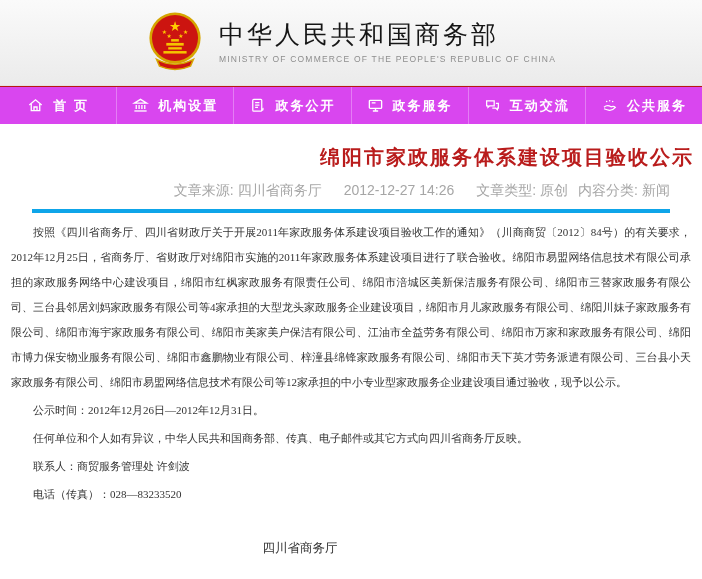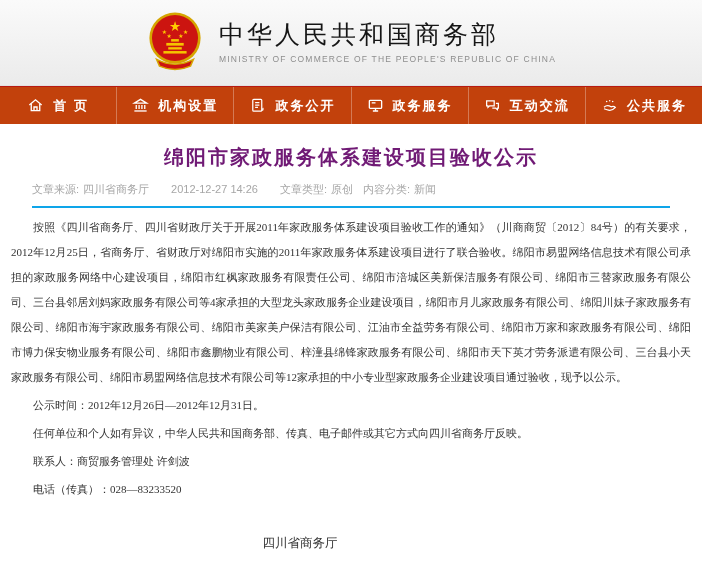--- a/index.html
+++ b/index.html
@@ -20,40 +20,40 @@
   .logo { display:flex; align-items:center; gap:15px; cursor:pointer; }
   .titles h1 {
     margin:0; font-size:25px; font-weight:normal; color:#161616;
     letter-spacing:3px; line-height:1.1;
   }
   .titles .sub {
     font-size:8.5px; color:#8d8d8d; letter-spacing:1.2px; margin-top:5px;
   }
 
   
-  .main-nav { height:38px; background:#c2410c; display:flex; border-top:1px solid #b81a12; }
+  .main-nav { height:38px; background:#d946ef; display:flex; border-top:1px solid #b81a12; }
   .nav-item {
     flex:1; display:flex; align-items:center; justify-content:center; gap:9px;
     color:#fff; font-size:13px; font-weight:bold; letter-spacing:2px;
     border-right:1px solid rgba(255,255,255,.30); cursor:pointer;
   }
   .nav-item:last-child { border-right:none; }
   .nav-item svg { display:block; }
 
   
   .article { padding:0 8px; }
   .article-title {
-    margin:20px 0 11px; text-align:center;
+    margin:20px 0 11px; text-align:right;
     font-family:Liberation Mono, monospace;
-    font-size:20px; font-weight:bold; color:#701a75; letter-spacing:2px;
+    font-size:20px; font-weight:bold; color:#b91c1c; letter-spacing:2px;
   }
   .article-meta {
-    text-align:left; font-size:11px; color:#a6a6a6;
+    text-align:right; font-size:14px; color:#a6a6a6;
     padding-bottom:9px; margin:0 24px 7px;
-    border-bottom:2px solid #0ea5e9;
+    border-bottom:4px solid #0ea5e9;
   }
   .article-meta .gap-lg { margin-left:22px; }
   .article-meta .gap-sm { margin-left:10px; }
   .article-meta .val { margin-left:4px; }
 
   .article-body p {
     margin:3px; text-indent:2em; text-align:justify;
     font-family:"Liberation Serif","DejaVu Serif",serif;
     font-size:11px; color:#333; line-height:25px;
   }

